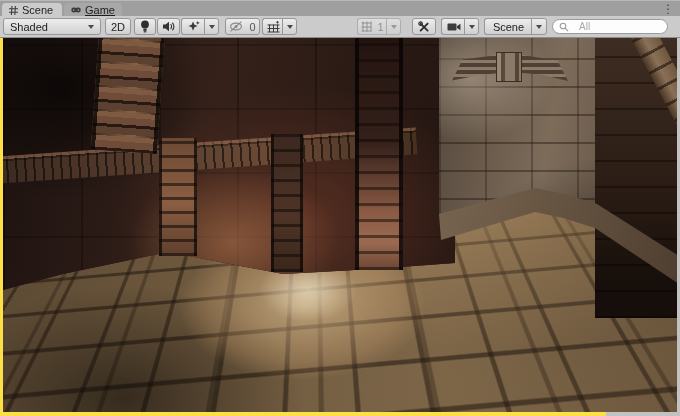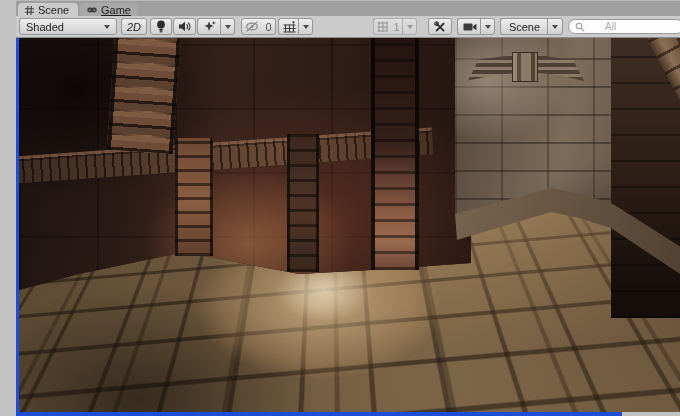--- a/index.html
+++ b/index.html
@@ -1,18 +1,18 @@
 <!DOCTYPE html>
 <html><head>
 <meta charset="utf-8">
 <style>
   * { margin:0; padding:0; box-sizing:border-box; }
   html,body { width:680px; height:416px; overflow:hidden; background:#c2c2c2;
               font-family:"Liberation Sans", sans-serif; }
-  .window { position:relative; width:606px; height:416px; background:#1d4ed8;margin-left:16px; }
+  .window { position:relative; width:606px; height:416px; background:#fde047; }
 
   
   .tabbar { position:absolute; top:0; left:0; width:680px; height:16px;
             background:#9f9f9f; border-top:1px solid #b8b8b8; }
   .tab { position:absolute; top:2px; height:14px; display:flex; align-items:center;
          gap:4px; padding:0 7px; font-size:11px; color:#1e1e1e;
          border-radius:4px 4px 0 0; cursor:default; }
   .tab.active { background:#cbcbcb; }
   .tab.inactive { background:#a8a8a8;text-decoration:underline; }
   .tab-scene { left:2px; width:60px; }
@@ -26,38 +26,38 @@
           justify-content:center; gap:5px;
           background:linear-gradient(#ededed,#d0d0d0);
           border:1px solid #979797; border-radius:3px; }
   .tbtn.seg-l { border-radius:3px 0 0 3px; border-right:none; }
   .tbtn.seg-r { border-radius:0 3px 3px 0; }
   .tbtn.disabled { background:linear-gradient(#dedede,#cfcfcf); color:#8f8f8f; border-color:#adadad; }
   .caret { width:0; height:0; border-left:3.5px solid transparent;
            border-right:3.5px solid transparent; border-top:4px solid #4a4a4a; }
   .caret.dim { border-top-color:#9a9a9a; }
   .shaded-btn { left:3px; width:98px; justify-content:space-between; padding:0 6px; }
-  .btn-2d   { left:105px; width:26px;font-style:italic; }
+  .btn-2d   { left:105px; width:26px; }
   .btn-bulb { left:134px; width:22px; }
   .btn-audio{ left:157px; width:23px; }
   .btn-fx   { left:181px; width:24px; }
   .btn-fx-caret { left:204px; width:15px; }
   .grp-eye  { left:225px; width:35px; }
   .grp-grid { left:262px; width:21px; }
   .grp-grid-caret { left:282px; width:15px; }
   .grp-snap { left:357px; width:30px; }
   .grp-snap-caret { left:386px; width:15px; }
   .btn-tools{ left:412px; width:24px; }
   .btn-cam  { left:441px; width:24px; }
   .btn-cam-caret { left:464px; width:15px; }
   .btn-gizmos { left:484px; width:48px; }
   .btn-gizmos-caret { left:531px; width:16px; }
   .searchbox { position:absolute; left:552px; top:3px; width:116px; height:15px;
                background:#fdfdfd; border:1px solid #9a9a9a; border-radius:8px;
-               display:flex; align-items:center; gap:20px; padding:0 6px; }
+               display:flex; align-items:center; gap:10px; padding:0 6px; }
   .searchbox input { flex:1; border:none; outline:none; background:transparent;
                      font-size:10px; color:#333; min-width:0;
                      font-family:"Liberation Sans",sans-serif; }
   .searchbox input::placeholder { color:#a8a8a8; }
 
   
   .viewport { position:absolute; left:3px; top:38px; width:674px; height:374px;
               overflow:hidden; background:#211712; }
   .viewport > div { position:absolute; }
 

